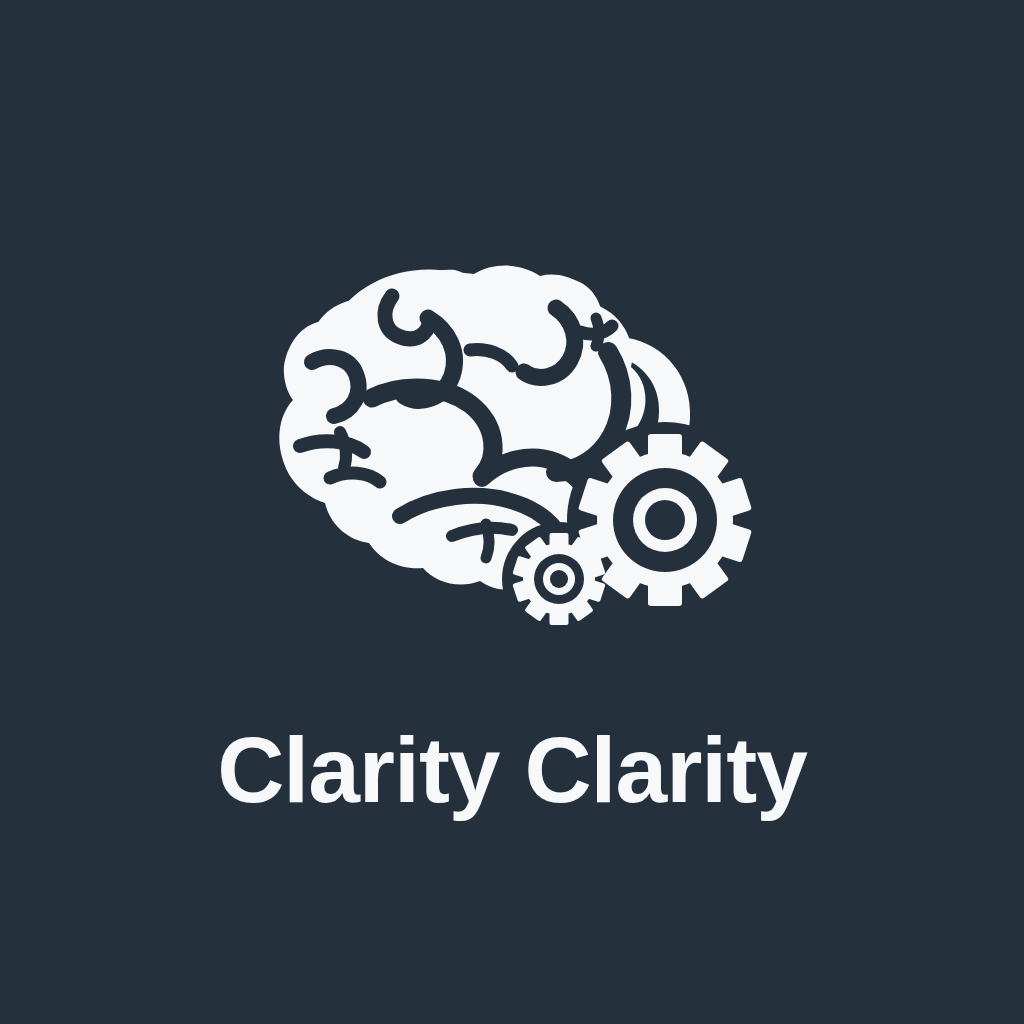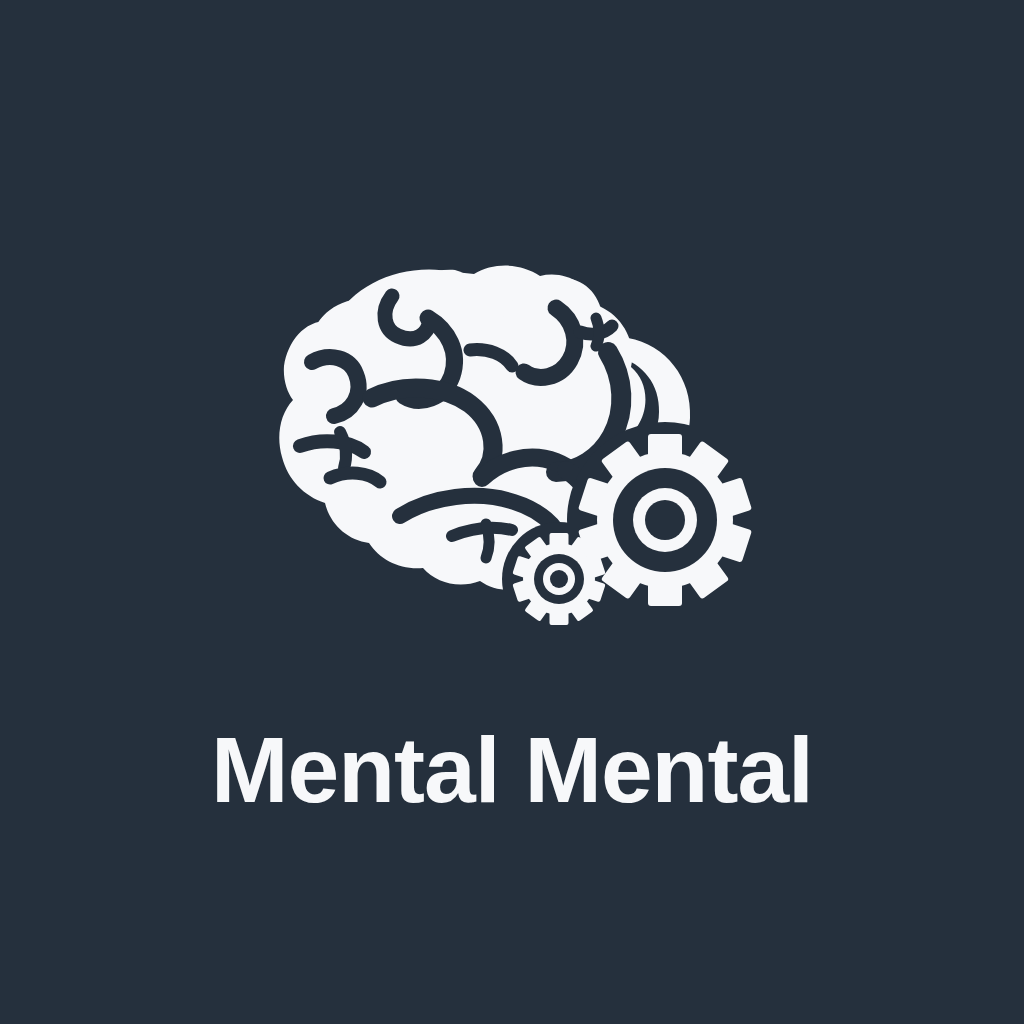--- a/index.html
+++ b/index.html
@@ -196,15 +196,15 @@
       <g fill="#f7f8fa">
         <use href="#gear-teeth-small"></use>
       </g>
       <circle cx="0" cy="0" r="25" fill="#25303d"></circle>
       <circle cx="0" cy="0" r="16" fill="#f7f8fa"></circle>
       <circle cx="0" cy="0" r="9" fill="#25303d"></circle>
     </g>
 
   </svg>
 
-  <div id="brand-wordmark" style="color: rgb(247, 248, 250); font-size: 93px; font-weight: bold; text-align: center;">Mental Mental</div>
+  <div id="brand-wordmark" style="color: rgb(247, 248, 250); font-size: 93px; font-weight: bold; text-align: center;">Clarity Clarity</div>
 
 </div>
 
 </body></html>

